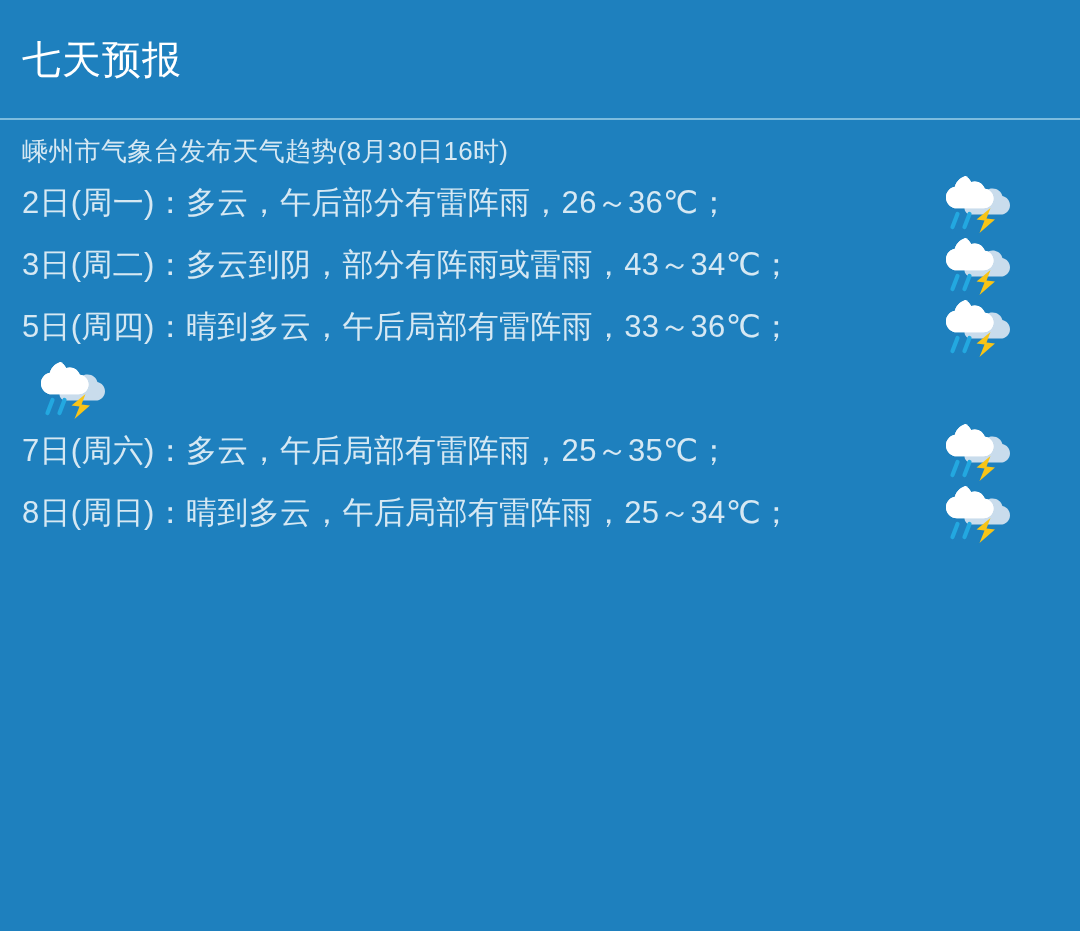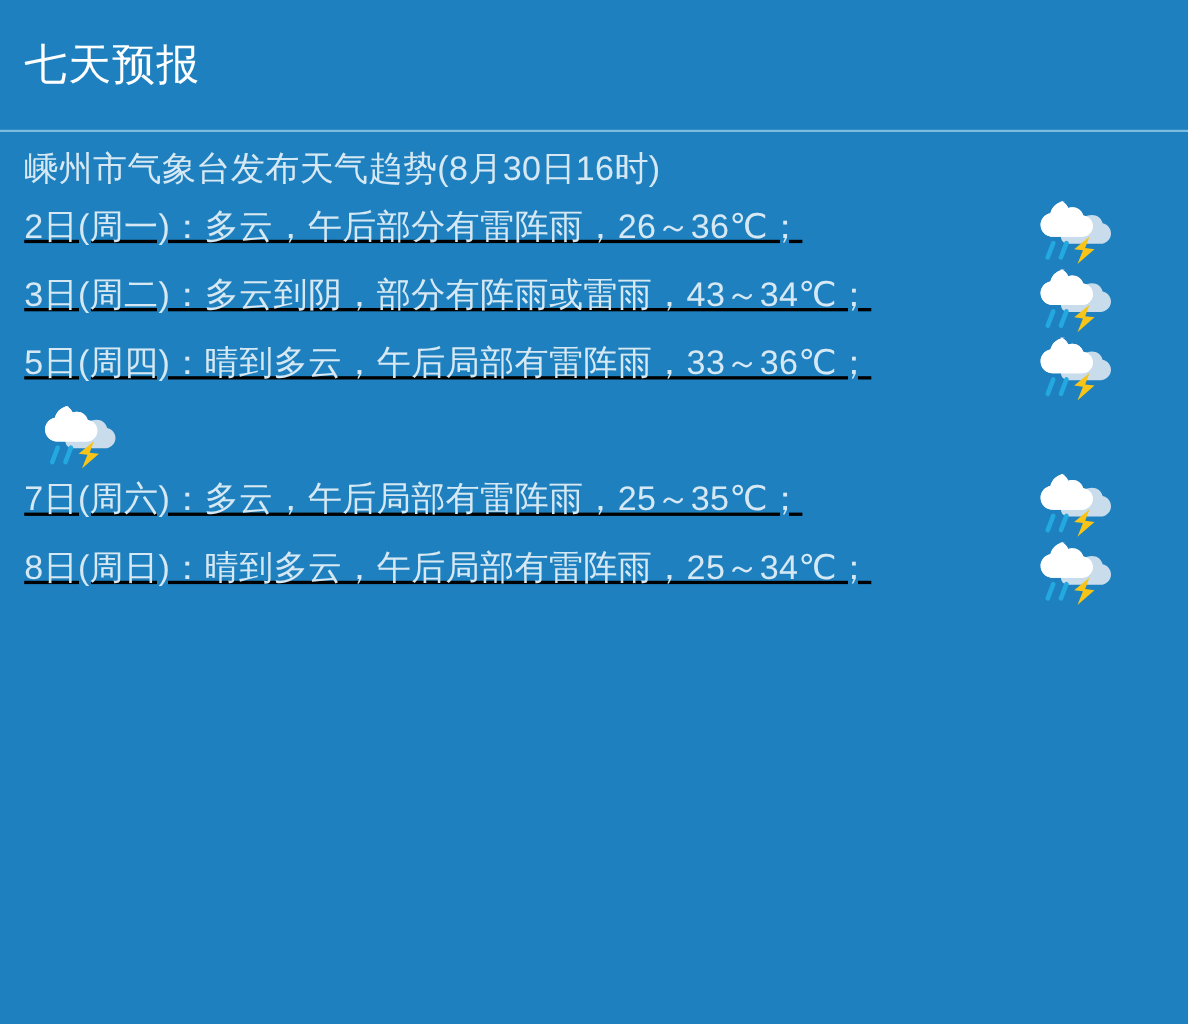--- a/index.html
+++ b/index.html
@@ -38,36 +38,36 @@
     height: 2px;
     width: 100%;
     background: #9ed0e8;
     opacity: 0.75;
   }
   .body {
     padding: 14px 0 0 0;
   }
   .subtitle {
     color: #d6e8f3;
-    font-size: 31px;
+    font-size: 26px;
     line-height: 1.32;
     padding: 0 20px 0 22px;
     letter-spacing: 0.3px;
     white-space: nowrap;
   }
   .forecast-list {
     margin-top: 4px;
   }
   .forecast-row {
     position: relative;
     display: flex;
+    align-items: center;
     min-height: 62px;
     padding-left: 22px;
     padding-right: 8px;
-    text-decoration: underline;
   }
   .forecast-text {
     color: #d6e8f3;
     font-size: 31px;
     line-height: 1.35;
     letter-spacing: 0.3px;
     flex: 1 1 auto;
     max-width: 905px;
     padding: 6px 0;
   }

